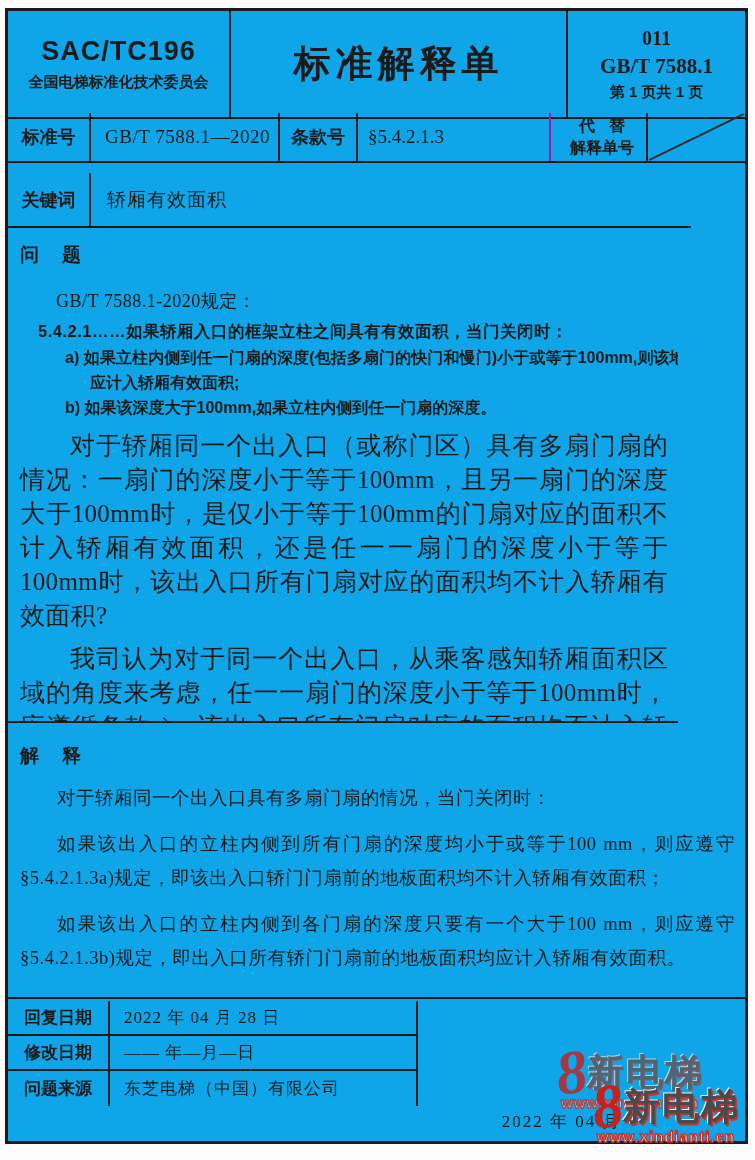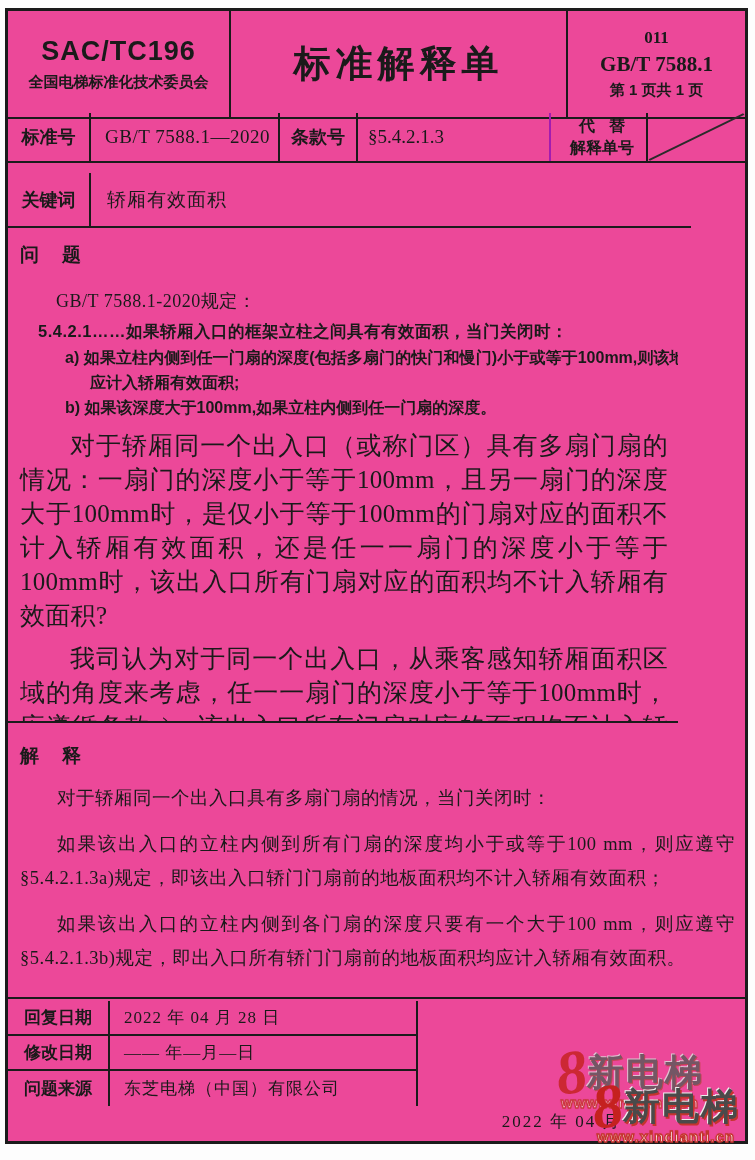--- a/index.html
+++ b/index.html
@@ -1,32 +1,32 @@
 <!DOCTYPE html>
 <html><head>
 <meta charset="utf-8">
 <style>
   * { margin:0; padding:0; box-sizing:border-box; }
   html,body { width:755px; height:1160px; background:#ffffff; font-family:"Liberation Serif", serif; color:#1a1a1a; }
   .page { position:relative; width:755px; height:1160px; background:#fdfdfd; overflow:hidden; }
-  .frame { position:absolute; left:5px; top:8px; width:743px; height:1136px; border:3px solid #1b1b1b; background:#ec4899; }
+  .frame { position:absolute; left:5px; top:8px; width:743px; height:1136px; border:3px solid #1b1b1b; background:#0ea5e9; }
 
   .abs { position:absolute; }
   .hei { font-family:"Liberation Sans", sans-serif; font-weight:bold; }
   .song { font-family:"Liberation Serif", serif; }
 
   
   .row-header { left:0; top:0; width:737px; height:108px; border-bottom:2px solid #1b1b1b; display:flex; }
   .hdr-org { width:223px; border-right:2px solid #1b1b1b; display:flex; flex-direction:column; align-items:center; justify-content:center; gap:6px; }
   .hdr-org-code { font-size:27px; letter-spacing:1px; }
   .hdr-org-name { font-size:15px; }
   .hdr-title-cell { width:337px; border-right:2px solid #1b1b1b; display:flex; align-items:center; justify-content:center; }
   .hdr-title { font-size:37px; letter-spacing:5px; }
   .hdr-num-cell { flex:1; display:flex; flex-direction:column; align-items:center; justify-content:center; gap:4px; }
-  .hdr-doc-no { font-size:17px; font-family:"Liberation Serif", serif; font-weight:bold; }
+  .hdr-doc-no { font-size:20px; font-family:"Liberation Serif", serif; font-weight:bold; }
   .hdr-std-no { font-size:21px; font-family:"Liberation Serif", serif; font-weight:bold; }
   .hdr-page { font-size:15px; }
 
   
   .row-meta1 { left:0; top:102px; width:737px; height:50px; border-bottom:2px solid #1b1b1b; display:flex; }
   .m-label { display:flex; align-items:center; justify-content:center; font-size:18px; border-right:2px solid #1b1b1b; }
   .m-l1 { width:83px; }
   .m-v1 { width:189px; border-right:2px solid #1b1b1b; display:flex; align-items:center; padding-left:14px; font-size:19px; letter-spacing:0.5px; }
   .m-l2 { width:78px; }
   .m-v2 { width:193px; border-right:2px solid #a21caf; display:flex; align-items:center; padding-left:10px; font-size:19px; }

